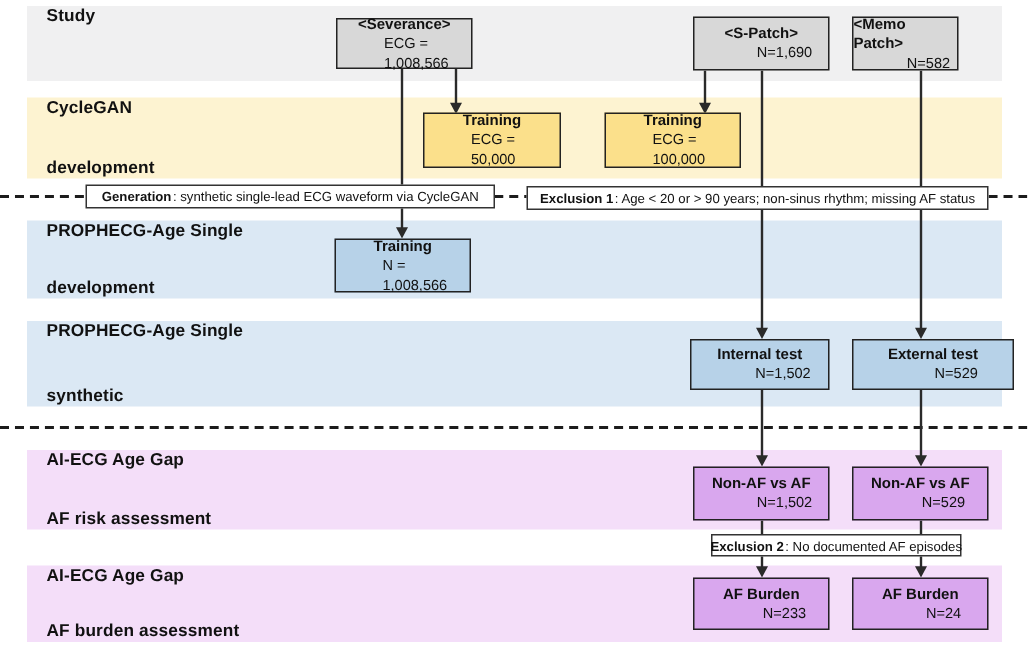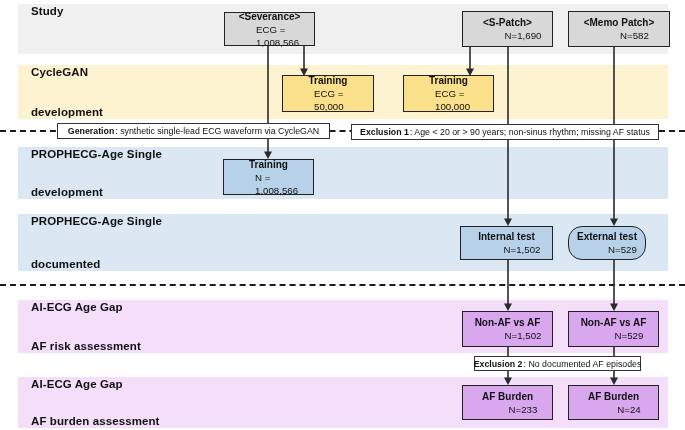--- a/index.html
+++ b/index.html
@@ -82,26 +82,26 @@
   .node .value { font-size: 9.7px; color: #111; padding-left: 31px; }
   .node.em .title { }
 
   .node-gray   { background: var(--node-gray); }
   .node-yellow { background: var(--node-yellow); }
   .node-blue   { background: var(--node-blue); }
   .node-purple { background: var(--node-purple); }
 
   #node-severance { left: 224px; top: 12px;  width: 91px; height: 34px; }
   #node-spatch    { left: 462px; top: 11px;  width: 91px; height: 36px; }
-  #node-memopatch { left: 568px; top: 11px;  width: 102px; height: 36px; }
+  #node-memopatch { left: 568px; top: 11px;  width: 71px; height: 36px; }
   #node-train50   { left: 282px; top: 75px;  width: 92px; height: 37px; }
   #node-train100  { left: 403px; top: 75px;  width: 91px; height: 37px; }
   #node-trainfull { left: 223px; top: 159px; width: 91px; height: 36px; }
   #node-internal  { left: 460px; top: 226px; width: 93px; height: 34px; }
-  #node-external  { left: 568px; top: 226px; width: 78px; height: 34px; border-radius: 14px; }
+  #node-external  { left: 568px; top: 226px; width: 108px; height: 34px; }
   #node-nonaf-int { left: 462px; top: 311px; width: 91px; height: 36px; }
   #node-nonaf-ext { left: 568px; top: 311px; width: 91px; height: 36px; }
   #node-afb-int   { left: 462px; top: 385px; width: 91px; height: 35px; }
   #node-afb-ext   { left: 568px; top: 385px; width: 91px; height: 35px; }
 
   
   .annotation {
     position: absolute;
     background: #ffffff;
     border: 1.2px solid #333333;
@@ -129,21 +129,21 @@
   <div class="band band-yellow" id="band-cyclegan">
     <div class="band-label">CycleGAN</div>
     <div class="band-label">development</div>
   </div>
   <div class="band band-blue" id="band-dev">
     <div class="band-label">PROPHECG-Age Single</div>
     <div class="band-label">development</div>
   </div>
   <div class="band band-blue" id="band-val">
     <div class="band-label">PROPHECG-Age Single</div>
-    <div class="band-label">documented</div>
+    <div class="band-label">synthetic</div>
   </div>
   <div class="band band-purple" id="band-risk">
     <div class="band-label">AI-ECG Age Gap</div>
     <div class="band-label">AF risk assessment</div>
   </div>
   <div class="band band-purple" id="band-burden">
     <div class="band-label">AI-ECG Age Gap</div>
     <div class="band-label">AF burden assessment</div>
   </div>
 

